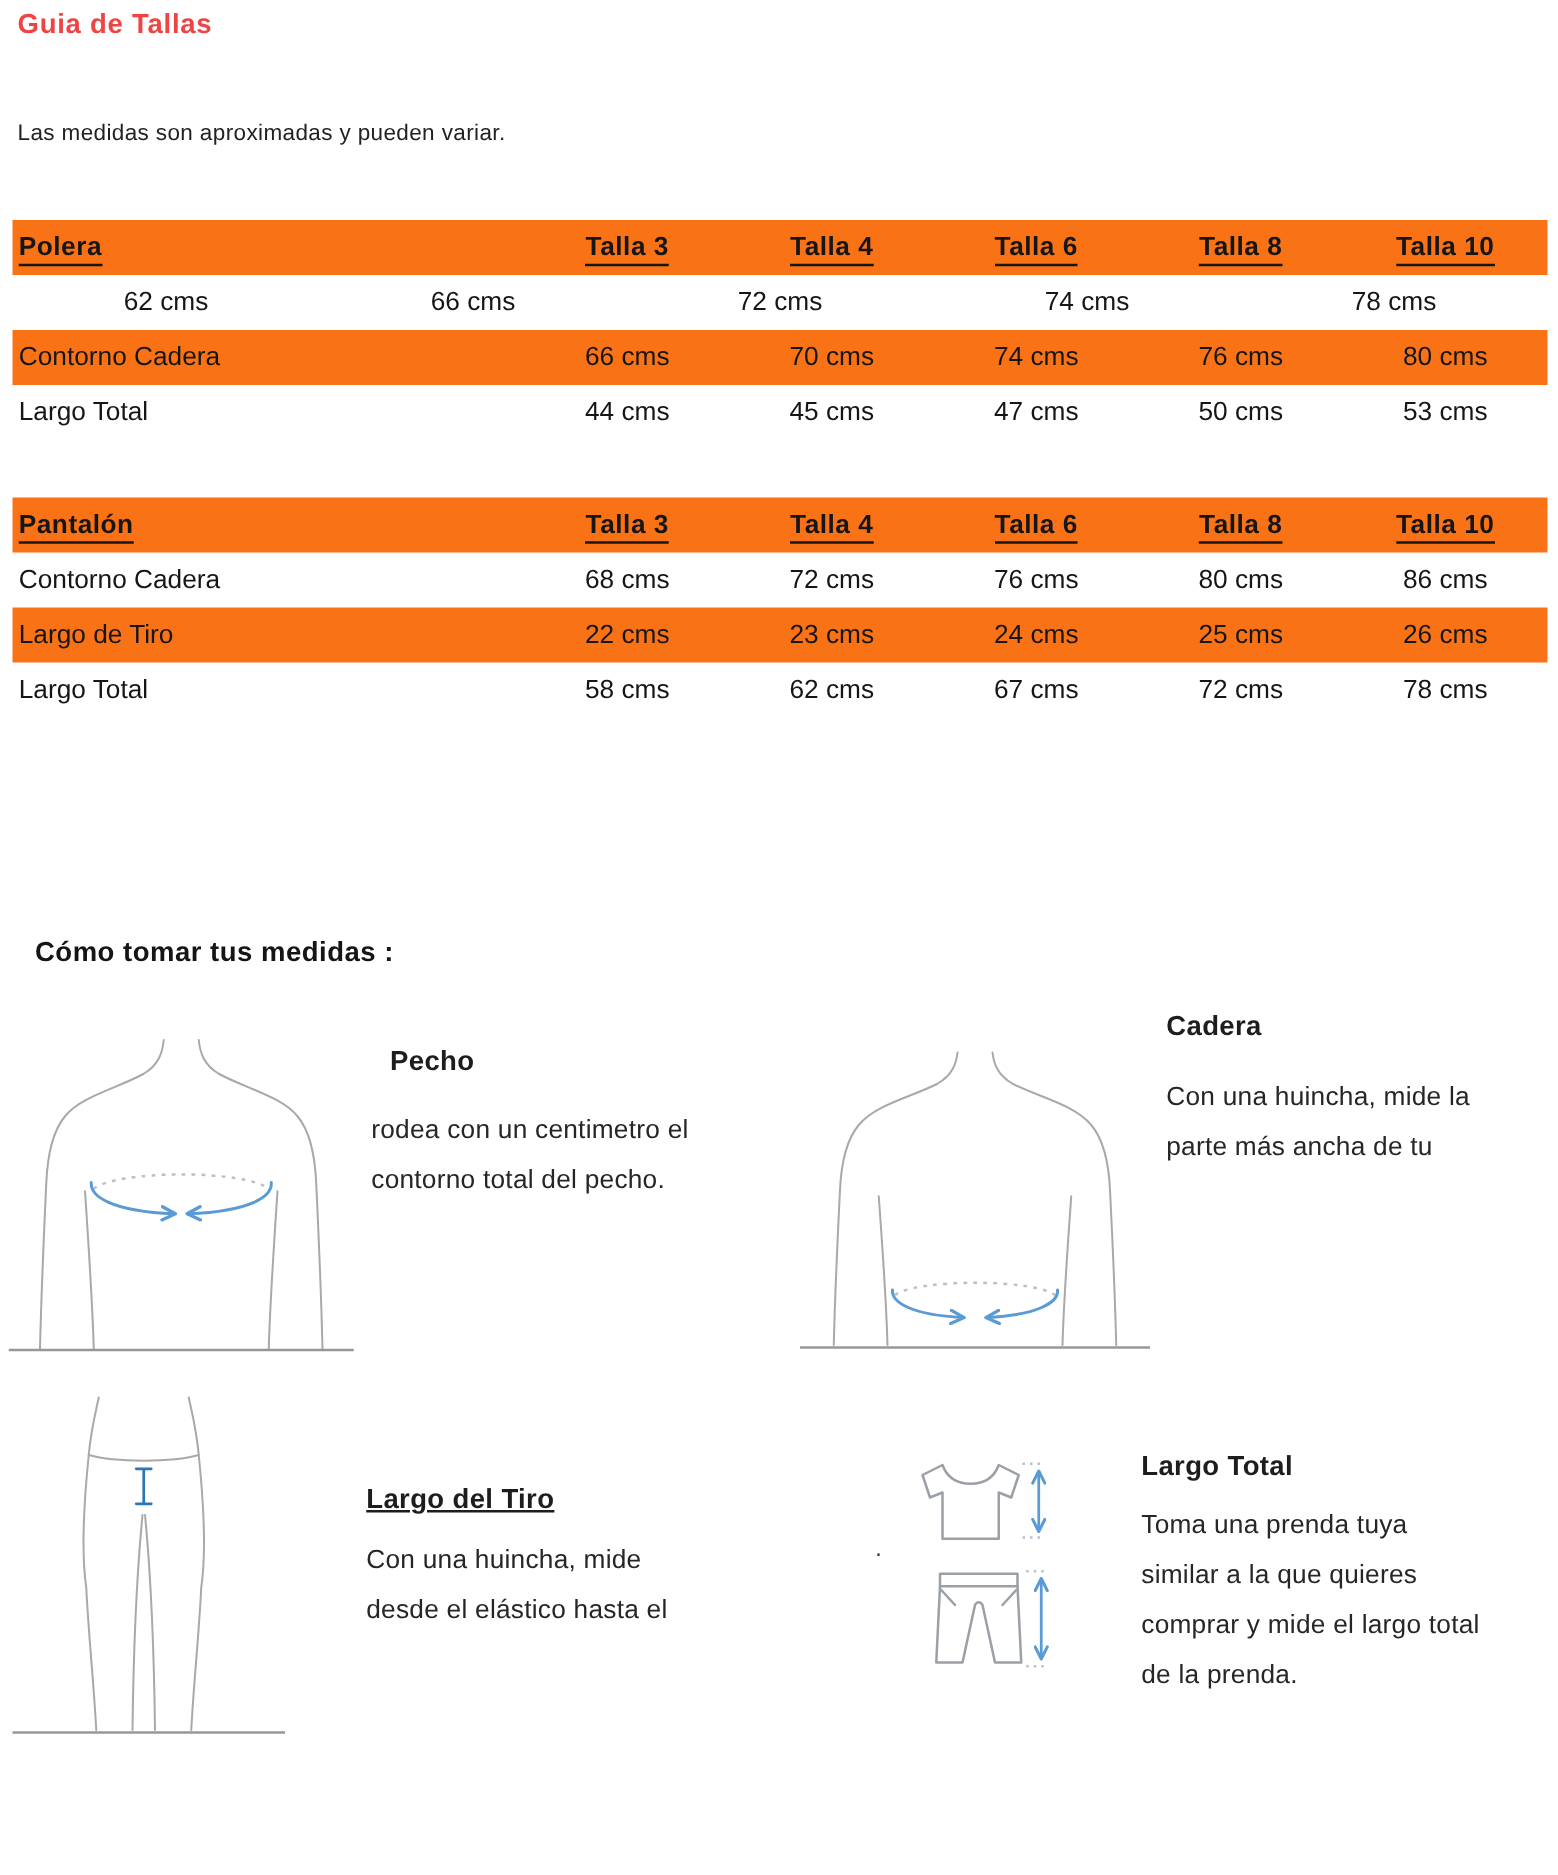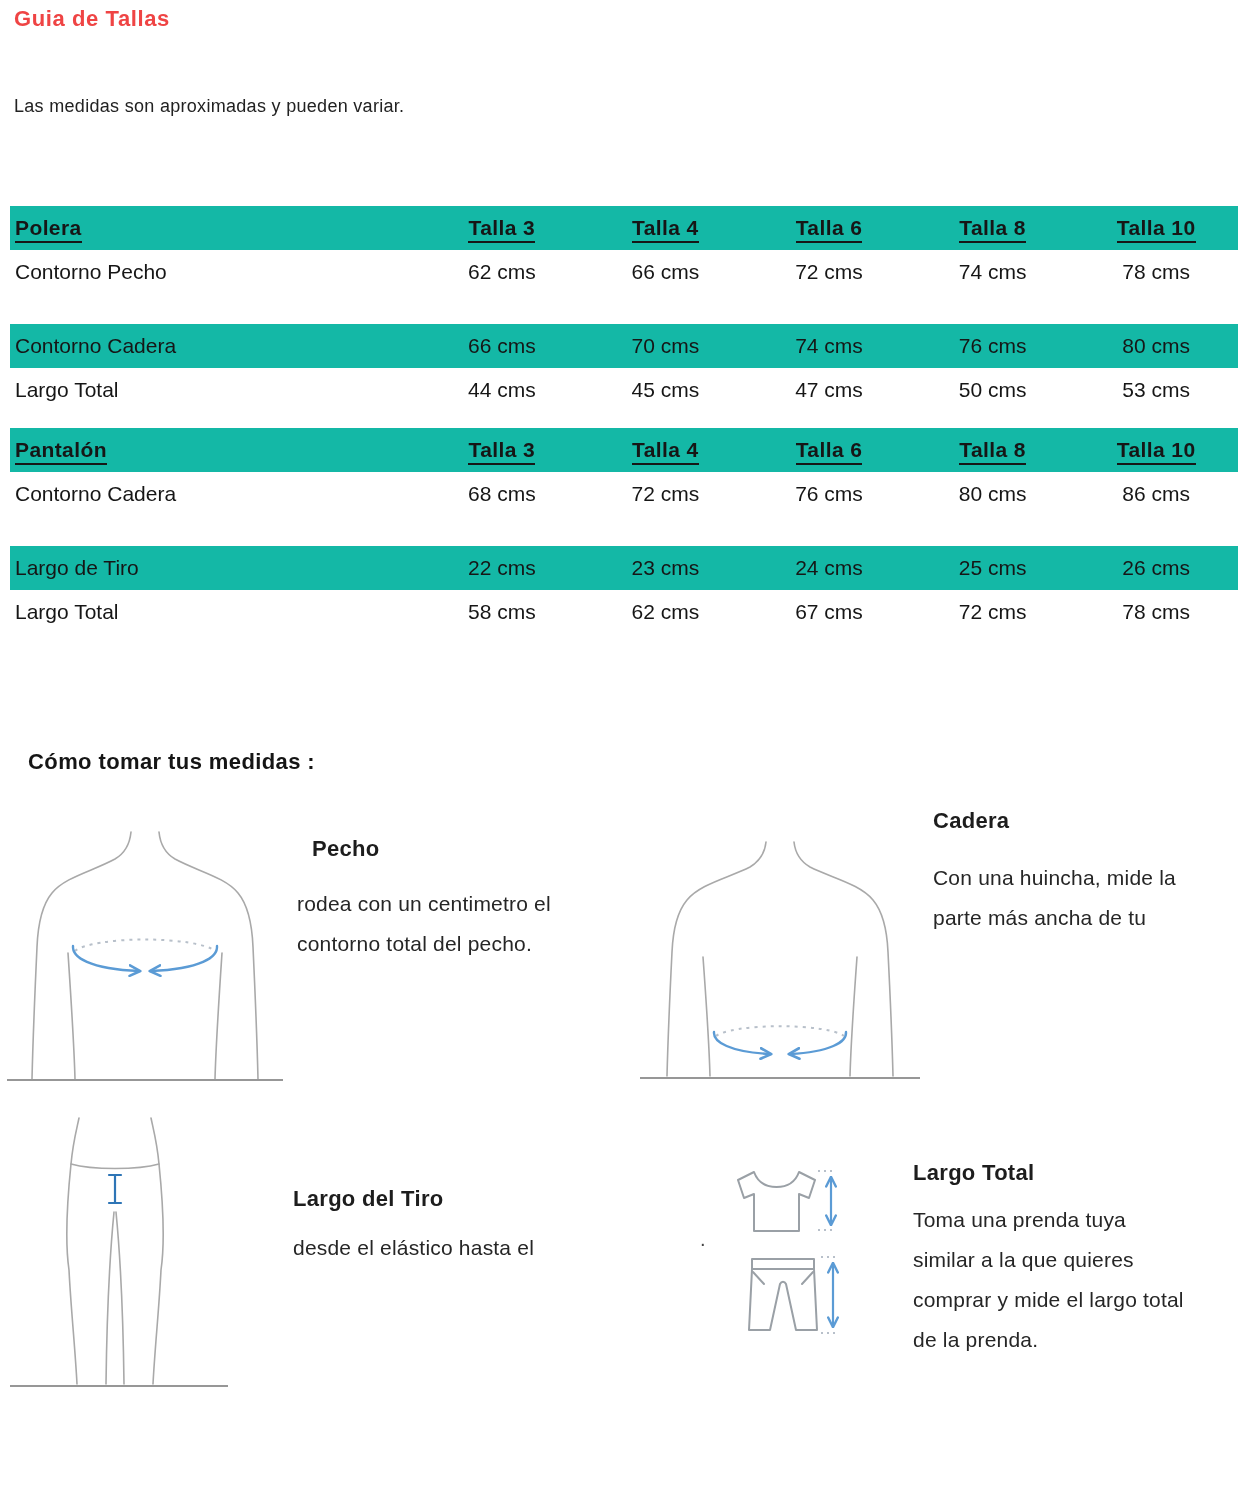--- a/index.html
+++ b/index.html
@@ -3,21 +3,21 @@
 <meta charset="utf-8">
 <style>
   html,body{margin:0;padding:0;background:#fff;}
   body{width:1246px;height:1500px;position:relative;overflow:hidden;
        font-family:"Liberation Sans","DejaVu Sans",sans-serif;color:#1c1c1c;}
   .abs{position:absolute;}
   .title{left:14px;top:6px;font-size:22px;font-weight:bold;letter-spacing:.6px;color:#ef4444;}
   .subtitle{left:14px;top:96px;font-size:18px;letter-spacing:.3px;color:#222;}
   .table{position:absolute;left:10px;width:1228px;font-size:21px;color:#161616;}
   .row{display:flex;height:44px;align-items:center;}
-  .row.gray{background:#14b8a6;margin-top:30px;}
+  .row.gray{background:#f97316;}
   .cell-label{flex:0 0 405px;padding-left:5px;white-space:nowrap;}
   .cell-val{flex:1;text-align:center;white-space:nowrap;}
   .hl{font-weight:bold;border-bottom:2px solid #161616;padding-bottom:2px;letter-spacing:.4px;}
   .sec-head{position:absolute;font-size:22px;font-weight:bold;letter-spacing:.4px;color:#151515;}
   .sec-title{position:absolute;font-size:22px;font-weight:bold;letter-spacing:.3px;color:#1d1d1d;}
   .para{position:absolute;font-size:21px;line-height:40px;letter-spacing:.2px;color:#262626;white-space:nowrap;}
   .stray-dot{position:absolute;left:700px;top:1228px;font-size:20px;color:#444;}
   svg{position:absolute;overflow:visible;}
   .outline{fill:none;stroke:#a9a9a9;stroke-width:1.6;stroke-linecap:round;stroke-linejoin:round;}
   .ground{fill:none;stroke:#979797;stroke-width:2;}
@@ -45,21 +45,20 @@
 <div class="table" style="top:176px;">
   <div class="row gray">
     <div class="cell-label"><span class="hl">Polera</span></div>
     <div class="cell-val"><span class="hl">Talla 3</span></div>
     <div class="cell-val"><span class="hl">Talla 4</span></div>
     <div class="cell-val"><span class="hl">Talla 6</span></div>
     <div class="cell-val"><span class="hl">Talla 8</span></div>
     <div class="cell-val"><span class="hl">Talla 10</span></div>
   </div>
   <div class="row">
-    <div class="cell-label">Contorno Pecho</div>
     <div class="cell-val">62 cms</div>
     <div class="cell-val">66 cms</div>
     <div class="cell-val">72 cms</div>
     <div class="cell-val">74 cms</div>
     <div class="cell-val">78 cms</div>
   </div>
   <div class="row gray">
     <div class="cell-label">Contorno Cadera</div>
     <div class="cell-val">66 cms</div>
     <div class="cell-val">70 cms</div>
@@ -148,22 +147,23 @@
 
 <svg style="left:8px;top:1118px;" width="222" height="272" viewBox="0 0 222 272">
   <path class="outline" d="M71,0 C69,10 65,24 63,46 C59,85 57,125 61,152 C63,192 67,228 69,266"></path>
   <path class="outline" d="M143,0 C145,10 149,24 151,46 C155,85 157,125 153,152 C151,192 147,228 145,266"></path>
   <path class="outline" d="M63,46 C84,52 130,52 151,46"></path>
   <path class="outline" d="M106,94 C102,135 99,185 98,266"></path>
   <path class="outline" d="M108,94 C112,135 115,185 116,266"></path>
   <path class="measure-line" d="M101,57 L113,57 M107,57 L107,85 M101,85 L113,85"></path>
   <path class="ground" d="M2,268 L220,268"></path>
 </svg>
-<div class="sec-title" style="left:293px;top:1186px;">Largo del Tiro</div>
+<div class="sec-title" style="left:293px;top:1186px;text-decoration:underline;">Largo del Tiro</div>
 <div class="para" style="left:293px;top:1228px;">
+  <div>Con una huincha, mide</div>
   <div>desde el elástico hasta el</div>
 </div>
 
 <div class="stray-dot">.</div>
 <svg style="left:695px;top:1160px;" width="160" height="190" viewBox="0 0 160 190">
 
   <path class="garment" d="M59,12 L43,20 L49,38 L59,34 L59,71 L104,71 L104,34 L114,38 L120,20 L104,12 C100,23 91,27 81.5,27 C72,27 63,23 59,12 Z"></path>
   <path class="dots" d="M123,11 L141,11"></path>
   <path class="dots" d="M123,70 L141,70"></path>
   <path class="arrow-blue" d="M136,18 L136,64" marker-start="url(#arrowBlue)" marker-end="url(#arrowBlue)"></path>

